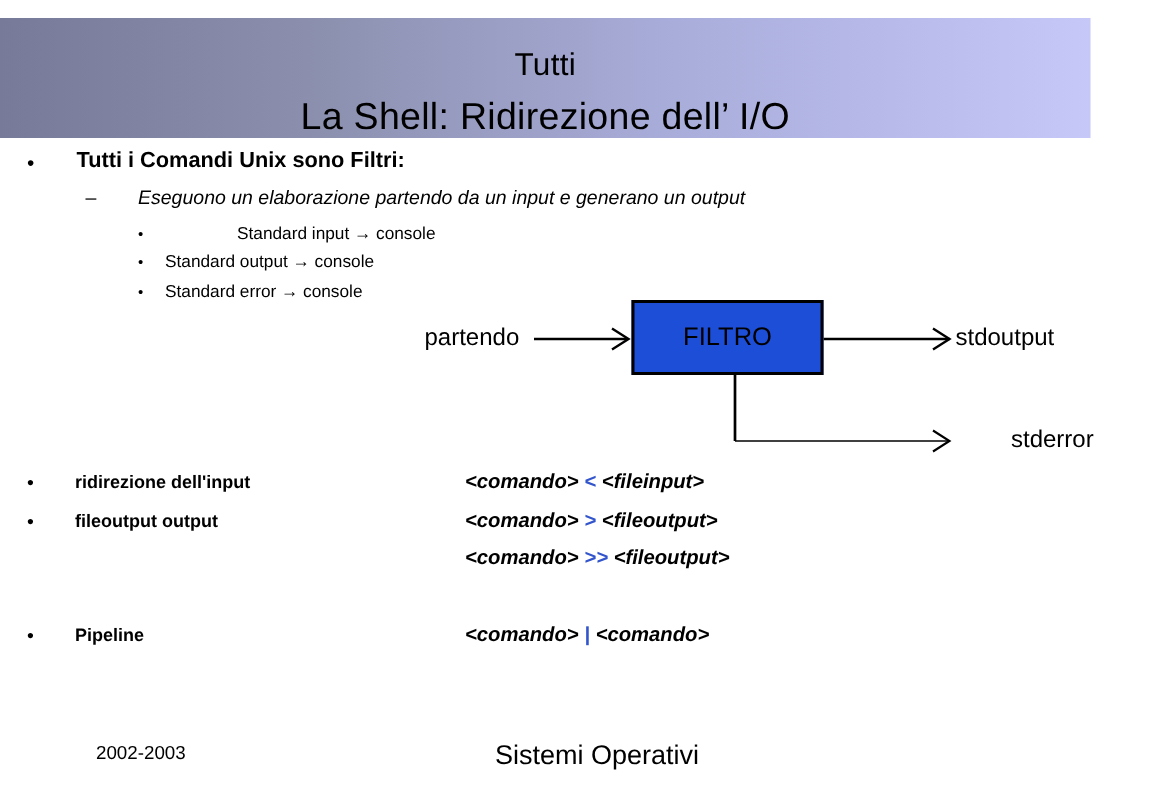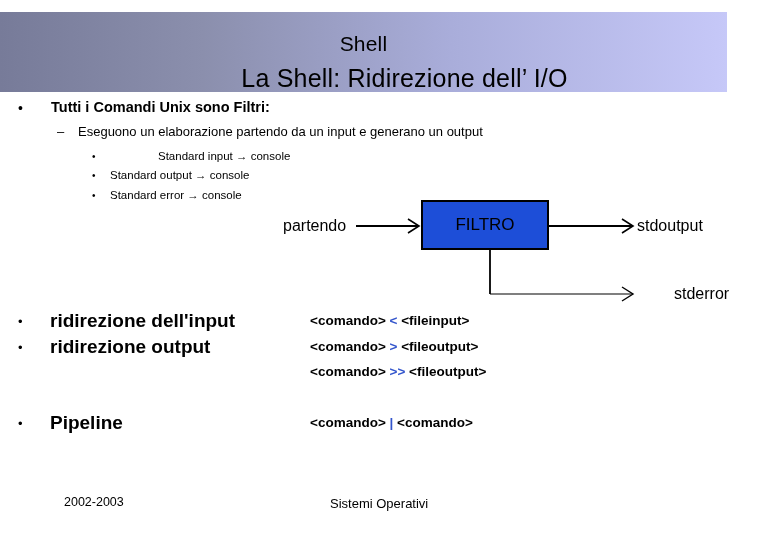--- a/index.html
+++ b/index.html
@@ -47,21 +47,20 @@
     position: absolute;
     left: 0;
     top: 51px;
     width: 727px;
     text-align: center;
     font-size: 25px;
     line-height: 30px;
     font-weight: normal;
     color: #000000;
     letter-spacing: 0.2px;
-    padding-left: 41px;
   }
   .l1-bullet {
     position: absolute;
     left: 18px;
     font-size: 14px;
     line-height: 16px;
     color: #000;
   }
   .l1-text {
     position: absolute;
@@ -75,25 +74,26 @@
 
   .l2-dash {
     position: absolute;
     left: 57px;
     font-size: 13px;
     line-height: 16px;
     color: #000;
   }
   .l2-text {
     position: absolute;
-    left: 78px;
+    left: 92px;
     font-size: 13px;
     line-height: 16px;
     color: #000;
     white-space: nowrap;
+    font-style: italic;
   }
 
   .l3-bullet {
     position: absolute;
     left: 92px;
     font-size: 10px;
     line-height: 14px;
     color: #000;
   }
   .l3-text {
@@ -138,67 +138,68 @@
   .b-row-bullet {
     position: absolute;
     left: 18px;
     font-size: 13px;
     line-height: 16px;
     color: #000;
   }
   .b-row-label {
     position: absolute;
     left: 50px;
-    font-size: 19px;
+    font-size: 12px;
     line-height: 16px;
     font-weight: bold;
     color: #000;
     white-space: nowrap;
   }
   .cmd {
     position: absolute;
     left: 310px;
     font-size: 13.5px;
     line-height: 16px;
     font-weight: bold;
     color: #000;
     white-space: nowrap;
+    font-style: italic;
   }
   .cmd .op {
     color: #3355cc;
     font-weight: bold;
   }
 
   
   .footer-date {
     position: absolute;
     left: 64px;
     top: 495px;
     font-size: 12.5px;
     line-height: 15px;
     color: #000;
     white-space: nowrap;
   }
   .footer-center {
     position: absolute;
     left: 330px;
     top: 496px;
-    font-size: 13px;
+    font-size: 18px;
     line-height: 15px;
     color: #000;
     white-space: nowrap;
   }
 </style>
 </head>
 <body>
 
 <div id="slide">
 
   <div class="title-banner">
-    <div class="title-line1">Shell</div>
+    <div class="title-line1">Tutti</div>
     <div class="title-line2">La Shell: Ridirezione dell’ I/O</div>
   </div>
 
   <span class="l1-bullet" style="top:100px;">•</span>
   <span class="l1-text" style="top:99px;">Tutti i Comandi Unix sono Filtri:</span>
 
   <span class="l2-dash" style="top:124px;">–</span>
   <span class="l2-text" style="top:124px;">Eseguono un elaborazione partendo da un input e generano un output</span>
 
   <span class="l3-bullet" style="top:150px;">•</span>
@@ -233,21 +234,21 @@
 
   <span class="b-row-bullet" style="top:314px;">•</span>
   <span class="b-row-label" style="top:313px;">ridirezione dell'input</span>
   <span class="cmd" style="top:313px;">
     <span>&lt;comando&gt;</span>
     <span class="op">&lt;</span>
     <span>&lt;fileinput&gt;</span>
   </span>
 
   <span class="b-row-bullet" style="top:340px;">•</span>
-  <span class="b-row-label" style="top:339px;">ridirezione output</span>
+  <span class="b-row-label" style="top:339px;">fileoutput output</span>
   <span class="cmd" style="top:339px;text-align:center;">
     <span>&lt;comando&gt;</span>
     <span class="op">&gt;</span>
     <span>&lt;fileoutput&gt;</span>
   </span>
 
   <span class="cmd" style="top:364px;">
     <span>&lt;comando&gt;</span>
     <span class="op">&gt;&gt;</span>
     <span>&lt;fileoutput&gt;</span>

